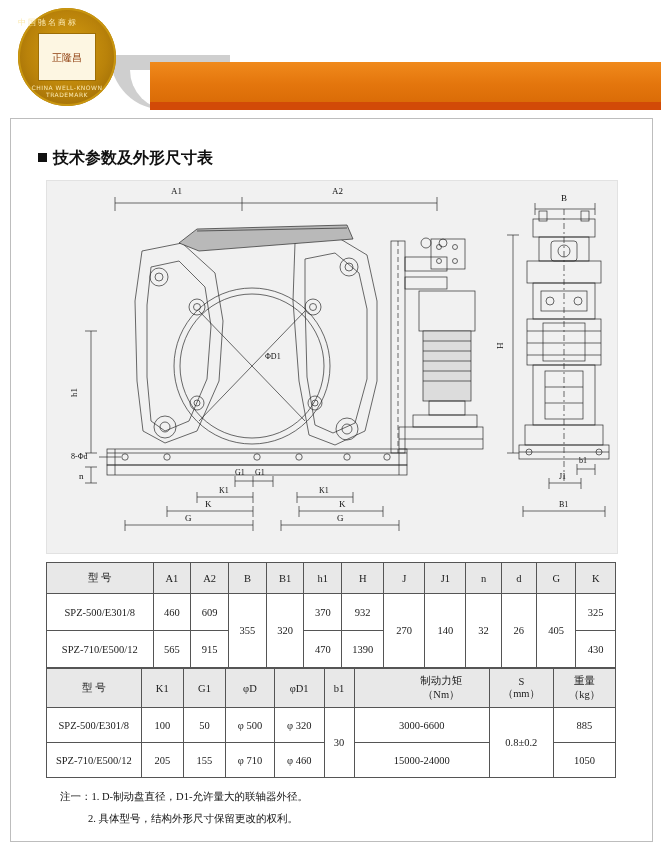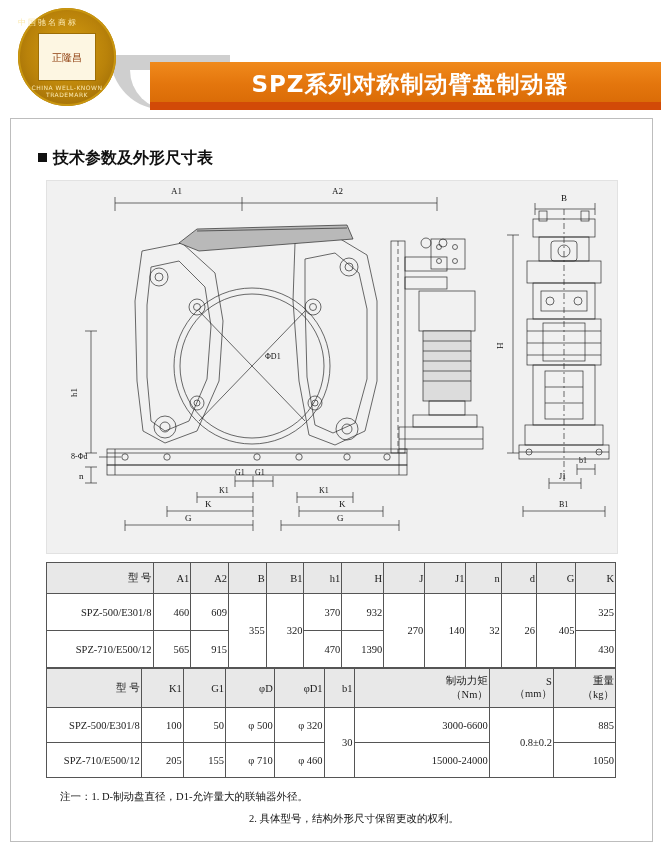--- a/index.html
+++ b/index.html
@@ -96,43 +96,42 @@
     font-family:"Liberation Serif", serif;
     font-size:10.5px;
     color:#1a1a1a;
   }
   .tbl{
     position:absolute;left:46px;width:570px;
     background:#fff;
   }
   .tbl td{
     border:1px solid #555;
-    text-align:right;
+    text-align:center;
     vertical-align:middle;
     padding:2px 1px;
   }
   .tbl .hdr{ background:#e8e8e8; font-weight:normal; }
   .t1{ top:562px; }
   .t2{ top:668px; }
   .model-col{ text-align:left; padding-left:12px; }
   .notes{
     position:absolute;left:60px;top:786px;width:560px;
     font-size:10.5px;line-height:22px;color:#111;
   }
-  .note2{ padding-left:28px;text-align:center; }
+  .note2{ padding-left:28px; }
 </style>
 </head>
 <body>
 
 <div class="header">
   <div class="header-swoosh"></div>
   <div class="header-swoosh2"></div>
   <div class="header-bar"></div>
   <div class="header-bar-under"></div>
-  <div class="header-title">SPZ系列对称制动臂盘制动器</div>
 
   <div class="logo">
     <div class="logo-arc-top">中国驰名商标</div>
     <div class="logo-inner">正隆昌</div>
     <div class="logo-arc-bottom">CHINA WELL-KNOWN TRADEMARK</div>
   </div>
 </div>
 
 <div class="frame"></div>
 

